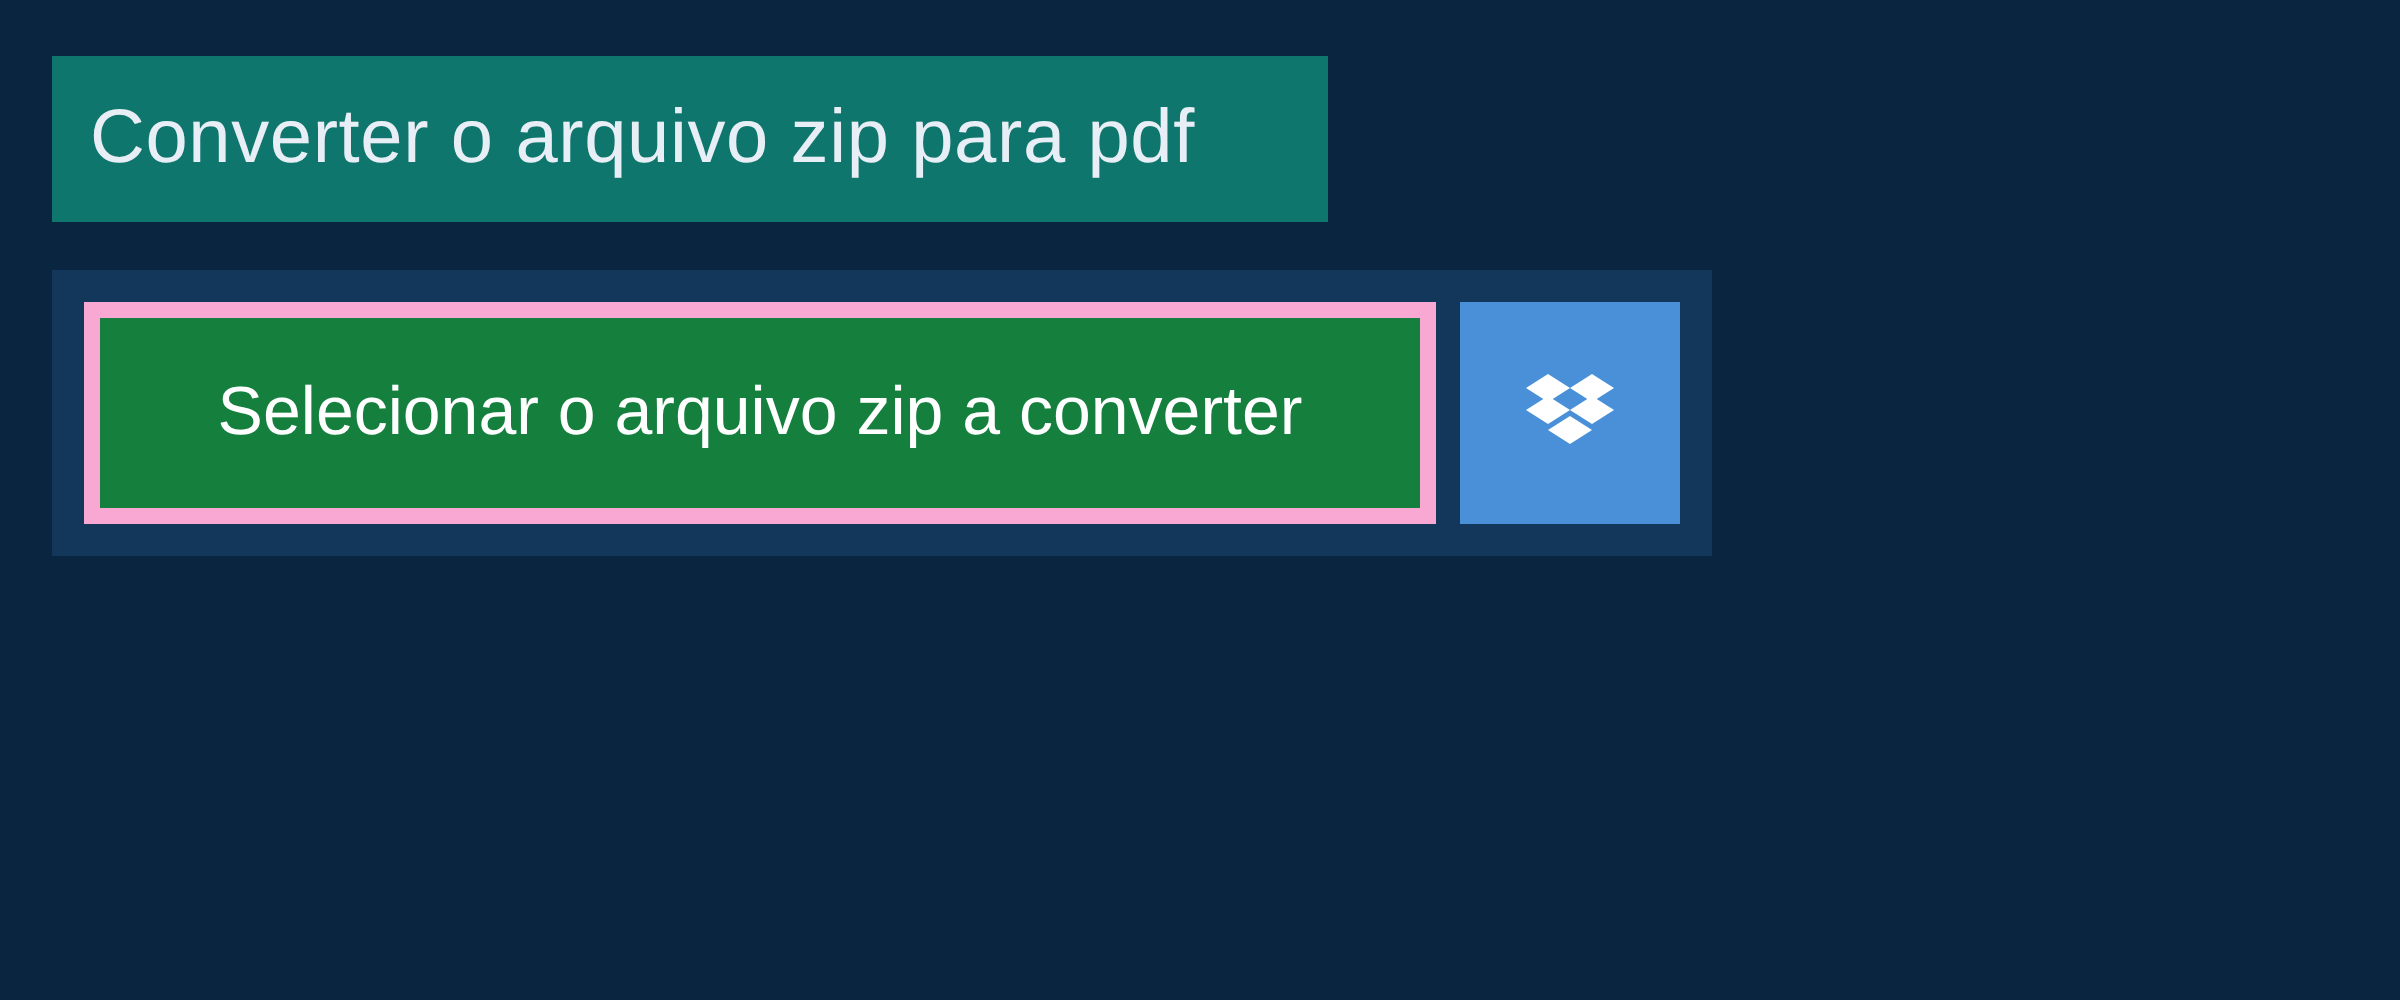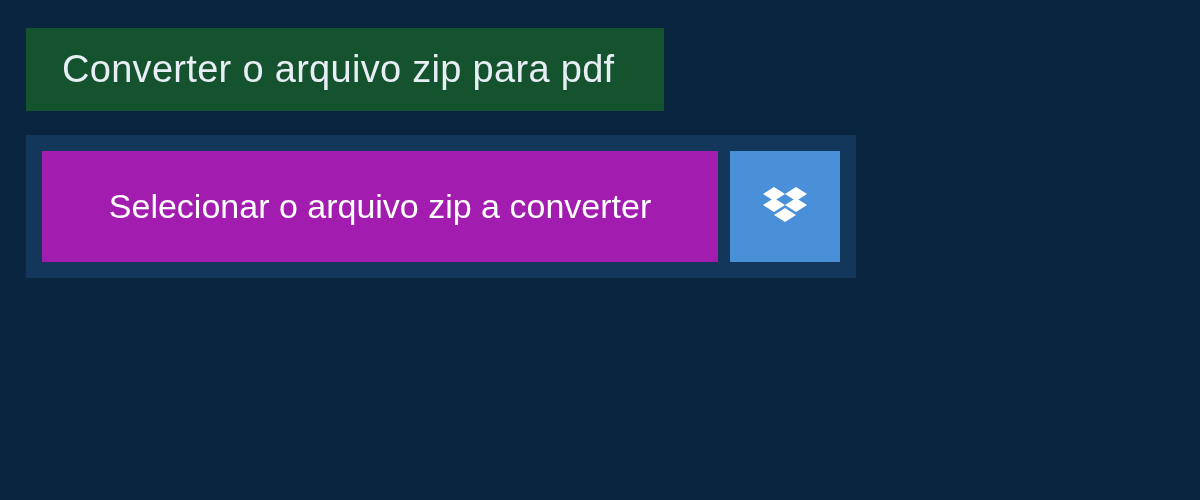--- a/index.html
+++ b/index.html
@@ -14,42 +14,42 @@
       font-family: -apple-system, BlinkMacSystemFont, 'Segoe UI', Arial, sans-serif;
       position: relative;
     }
     .container {
       position: absolute;
       top: 28px;
       left: 26px;
       width: 830px;
     }
     .title-bar {
-      background: #14532d;
-      padding: 20px 36px;
+      background: #0f766e;
+      padding: 20px 19px;
       display: inline-block;
       width: 638px;
     }
     .title-text {
       color: #e8eef5;
       font-size: 38px;
       font-weight: 300;
       letter-spacing: 0.3px;
     }
     .button-area {
       background: #13375a;
       padding: 16px;
       margin-top: 24px;
       display: flex;
       gap: 12px;
       width: 830px;
     }
     .select-button {
-      background: #a21caf;
-      border: 8px solid #a21caf;
+      background: #15803d;
+      border: 8px solid #f9a8d4;
       color: #ffffff;
       font-size: 34px;
       font-weight: 300;
       padding: 28px 48px;
       cursor: pointer;
       flex: 1;
       text-align: center;
       display: flex;
       align-items: center;
       justify-content: center;

